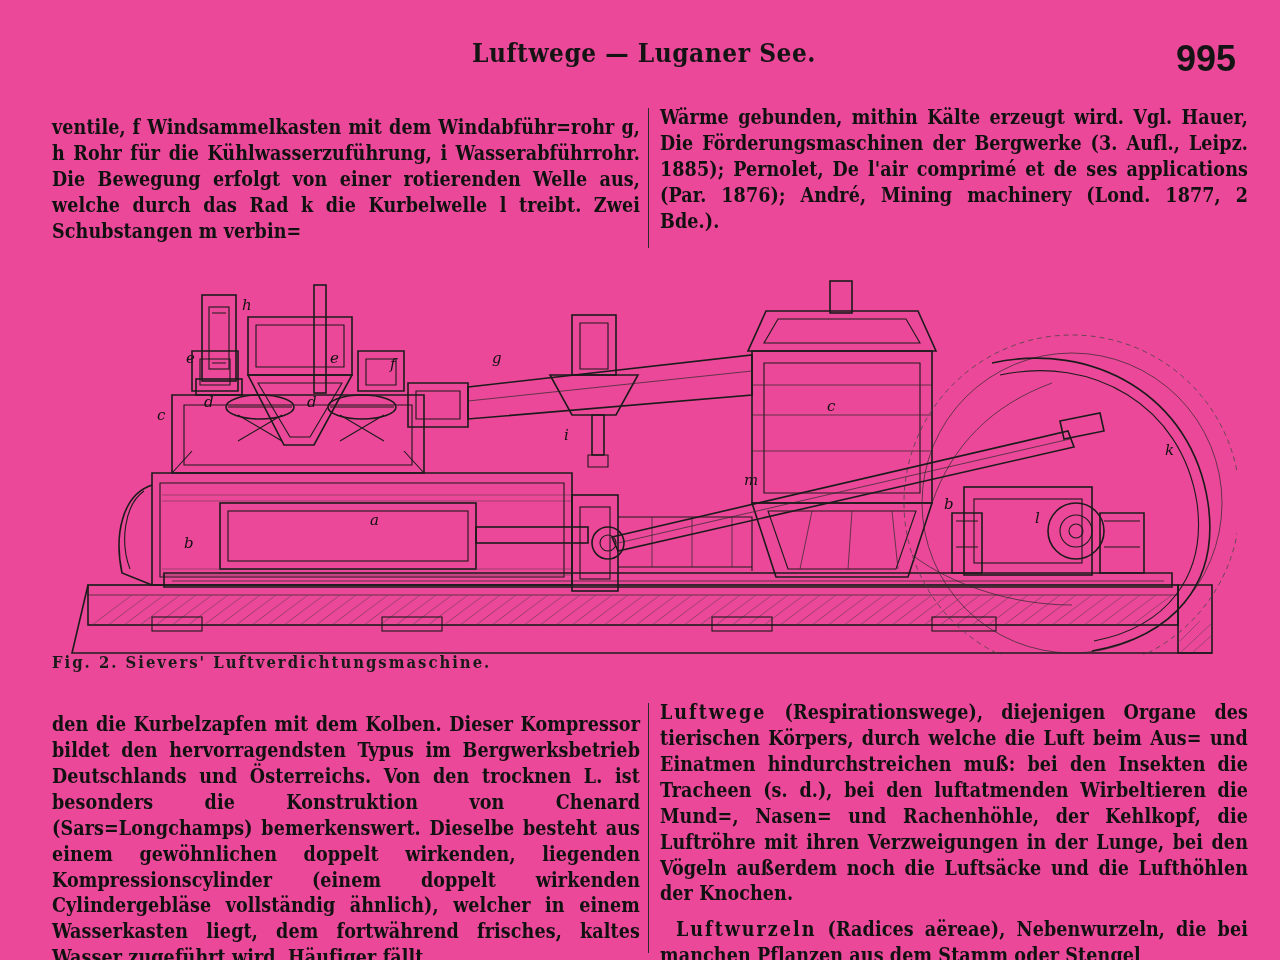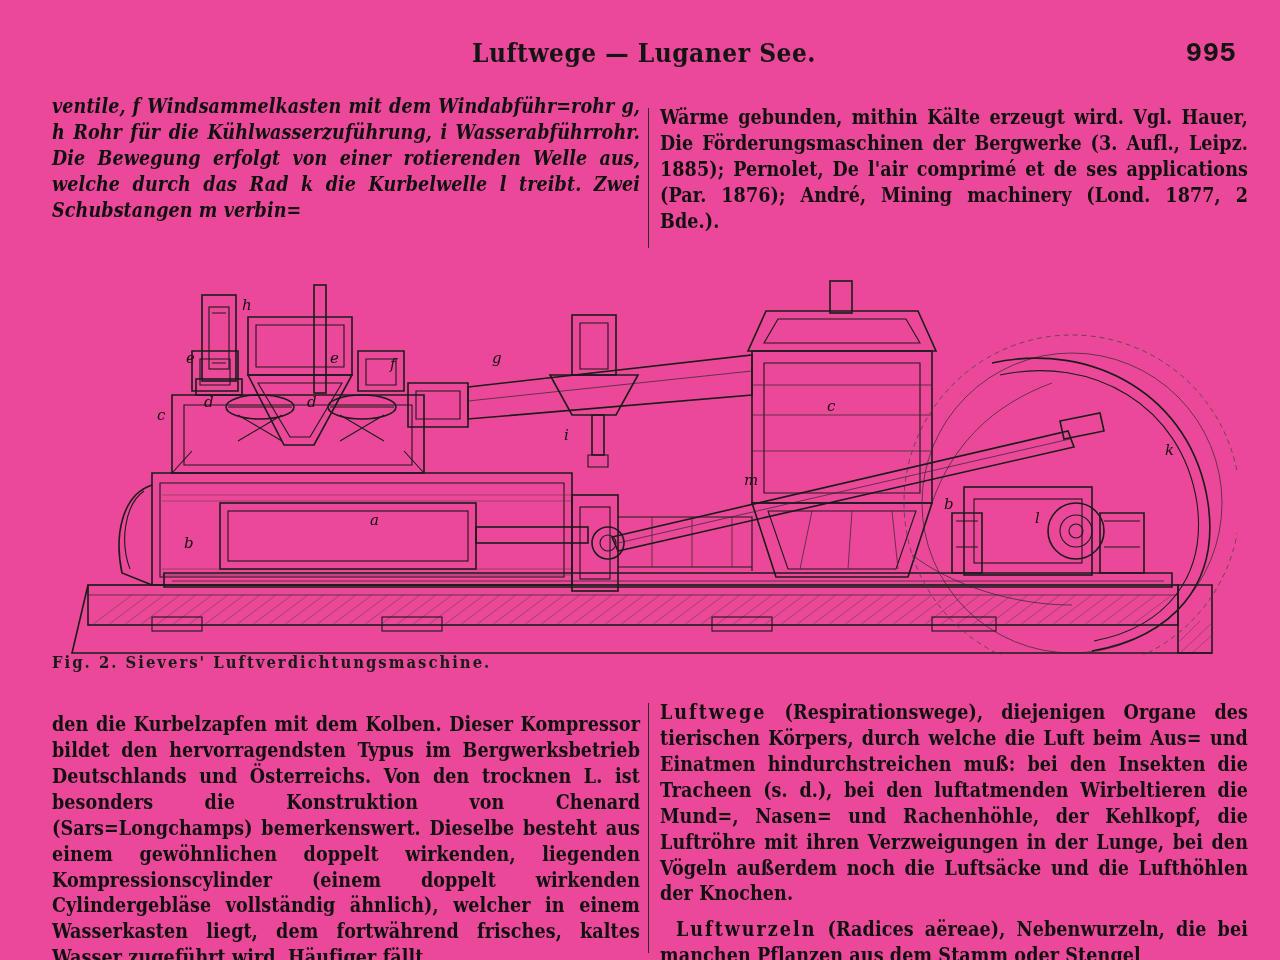--- a/index.html
+++ b/index.html
@@ -28,23 +28,23 @@
     text-align: center;
     font-size: 26px;
     letter-spacing: 0.5px;
     font-weight: 700;
     color: #141414;
   }
   .page-number {
     position: absolute;
     right: 0;
     top: 0;
-    font-size: 28px;
+    font-size: 36px;
     font-weight: 700;
-    font-family: Liberation Mono, monospace;
+    font-family: Liberation Sans, sans-serif;
     color: #141414;
   }
   
   .fraktur {
     font-family: "DejaVu Serif", "Liberation Serif", serif;
     font-weight: 700;
     font-stretch: semi-condensed;
   }
   
   .col {
@@ -52,21 +52,21 @@
     width: 580px;
     font-size: 19.5px;
     line-height: 1.33;
     text-align: justify;
     hyphens: none;
   }
   .col p { margin: 0; }
   .col-left  { left: 52px; }
   .col-right { left: 660px; }
 
-  .top-left  { top: 94px;  width: 588px; font-style: italic; }
+  .top-left  { top: 115px;  width: 588px; }
   .top-right { top: 105px;  width: 588px; }
   .bot-left  { top: 712px;  width: 588px; }
   .bot-right { top: 700px;  width: 588px; }
 
   .rule {
     position: absolute;
     top: 108px;
     left: 648px;
     width: 1px;
     height: 140px;

